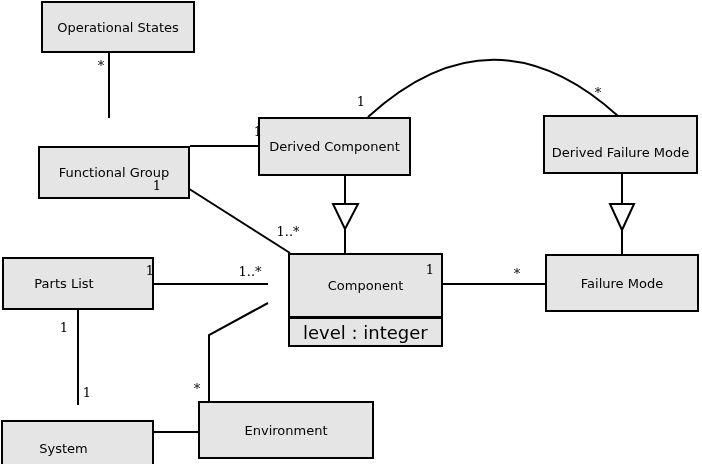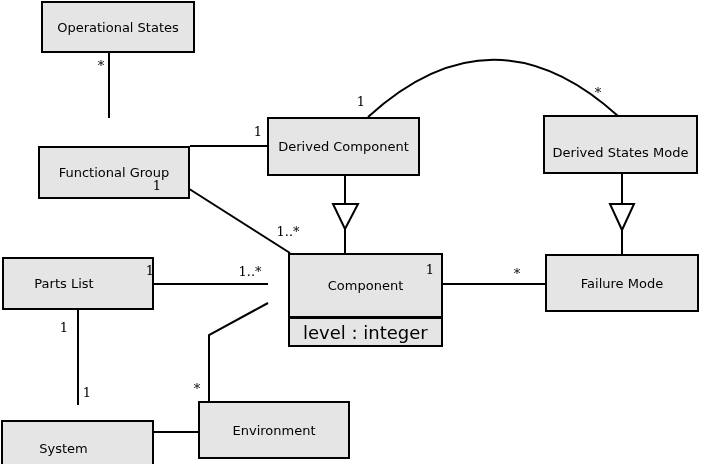--- a/index.html
+++ b/index.html
@@ -112,26 +112,26 @@
   </svg>
 
   <div class="node" style="left:41px; top:1px; width:154px; height:52px;">
     <span class="lbl">Operational States</span>
   </div>
 
   <div class="node" style="left:38px; top:118px; width:152px; height:53px;margin-top:28px;">
     <span class="lbl">Functional Group</span>
   </div>
 
-  <div class="node" style="left:267px; top:117px; width:153px; height:59px;">
+  <div class="node" style="left:258px; top:117px; width:153px; height:59px;">
     <span class="lbl">Derived Component</span>
   </div>
 
   <div class="node" style="left:543px; top:115px; width:155px; height:59px;">
-    <span class="lbl lbl-low">Derived States Mode</span>
+    <span class="lbl lbl-low">Derived Failure Mode</span>
   </div>
 
   <div class="node" style="left:2px; top:257px; width:152px; height:53px;">
     <span class="lbl lbl-left">Parts List</span>
   </div>
 
   <div class="node compartmented" style="left:268px; top:253px; width:155px; height:94px;">
     <div class="comp-main">
       <span class="lbl">Component</span>
     </div>
@@ -141,21 +141,21 @@
   </div>
 
   <div class="node" style="left:545px; top:254px; width:154px; height:58px;">
     <span class="lbl">Failure Mode</span>
   </div>
 
   <div class="node" style="left:1px; top:420px; width:153px; height:56px;">
     <span class="lbl lbl-left">System</span>
   </div>
 
-  <div class="node" style="left:198px; top:401px; width:152px; height:58px;">
+  <div class="node" style="left:198px; top:401px; width:176px; height:58px;">
     <span class="lbl">Environment</span>
   </div>
 
   <span class="mult" style="left:101px; top:65px;">*</span>
   <span class="mult" style="left:258px; top:131px;">1</span>
   <span class="mult" style="left:157px; top:185px;">1</span>
   <span class="mult" style="left:288px; top:231px;">1..*</span>
   <span class="mult" style="left:361px; top:101px;">1</span>
   <span class="mult" style="left:598px; top:92px;">*</span>
   <span class="mult" style="left:150px; top:270px;">1</span>

